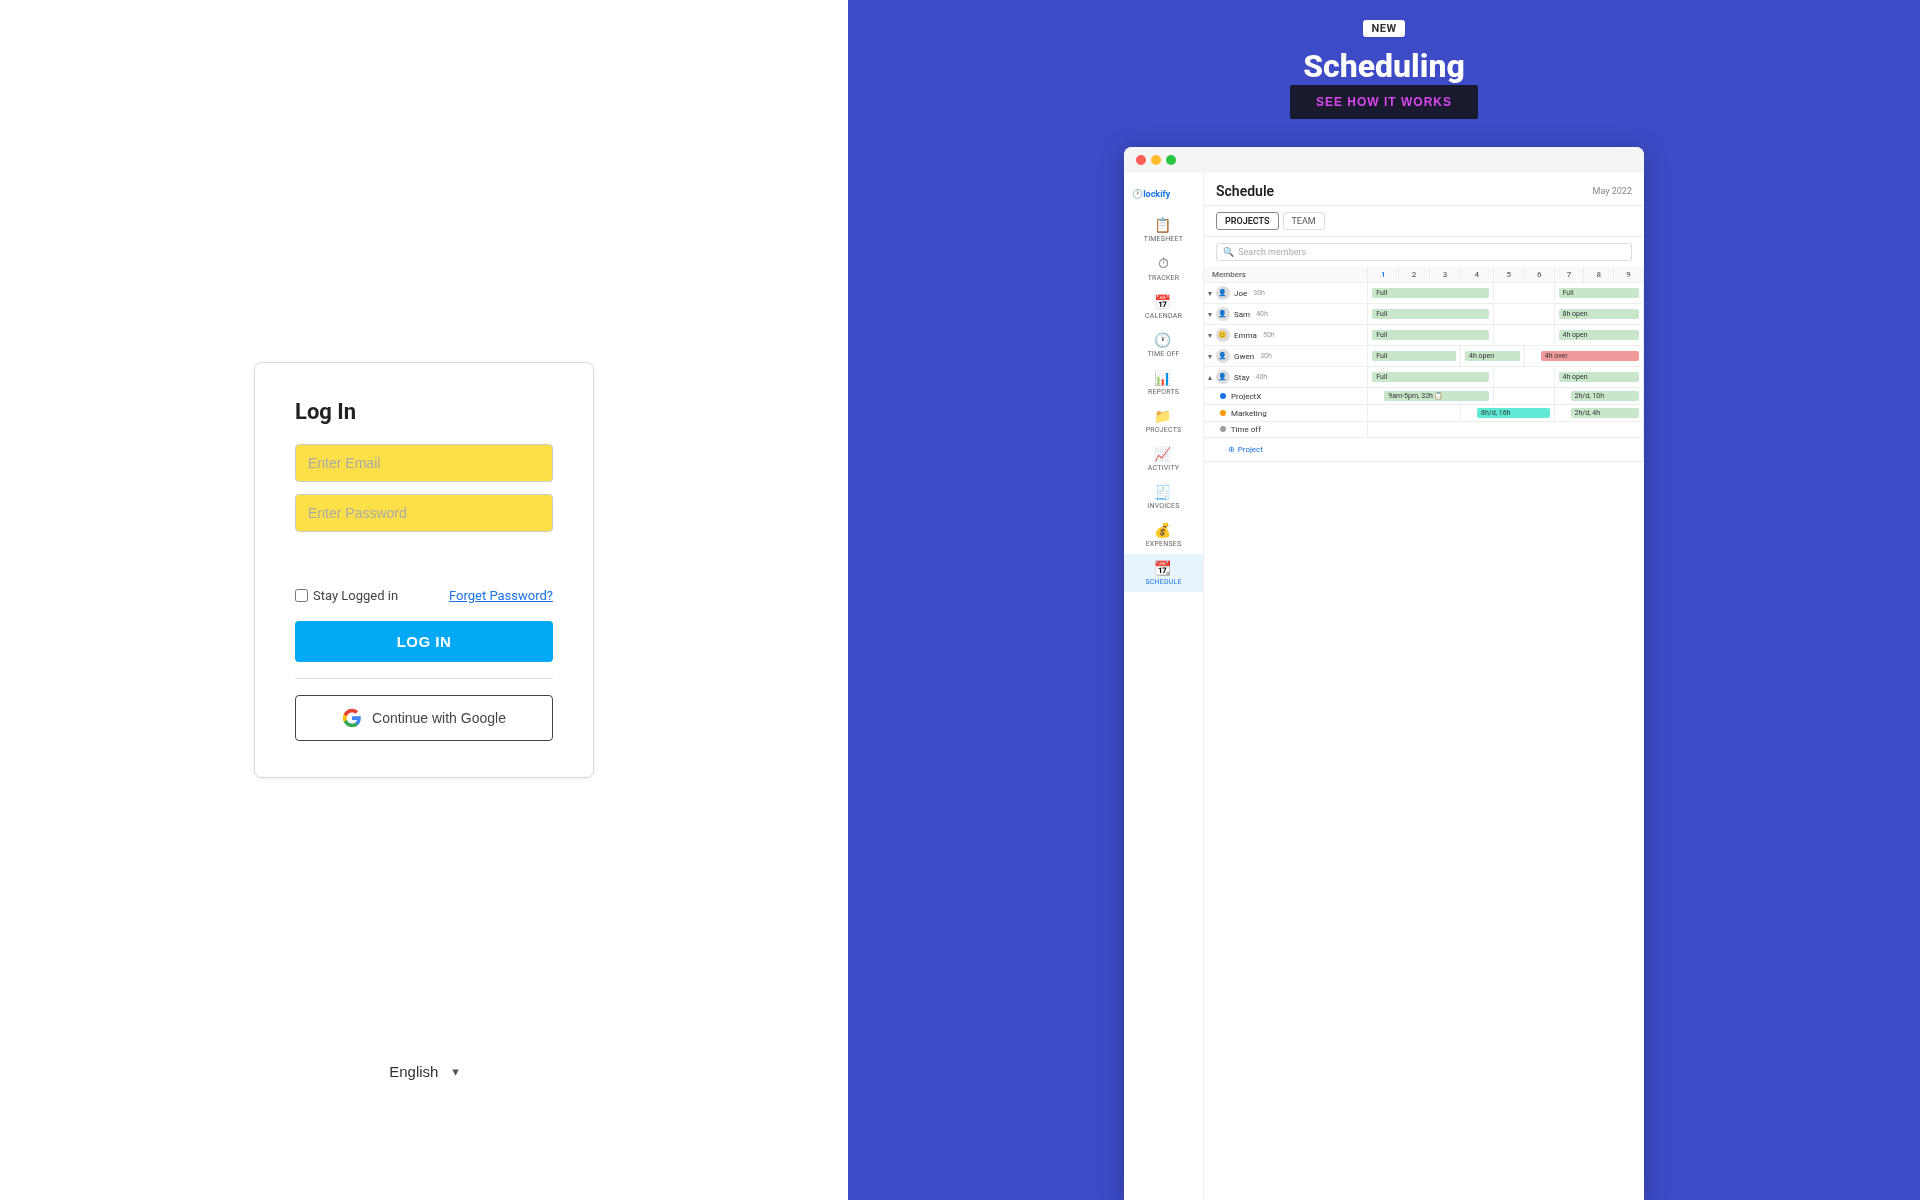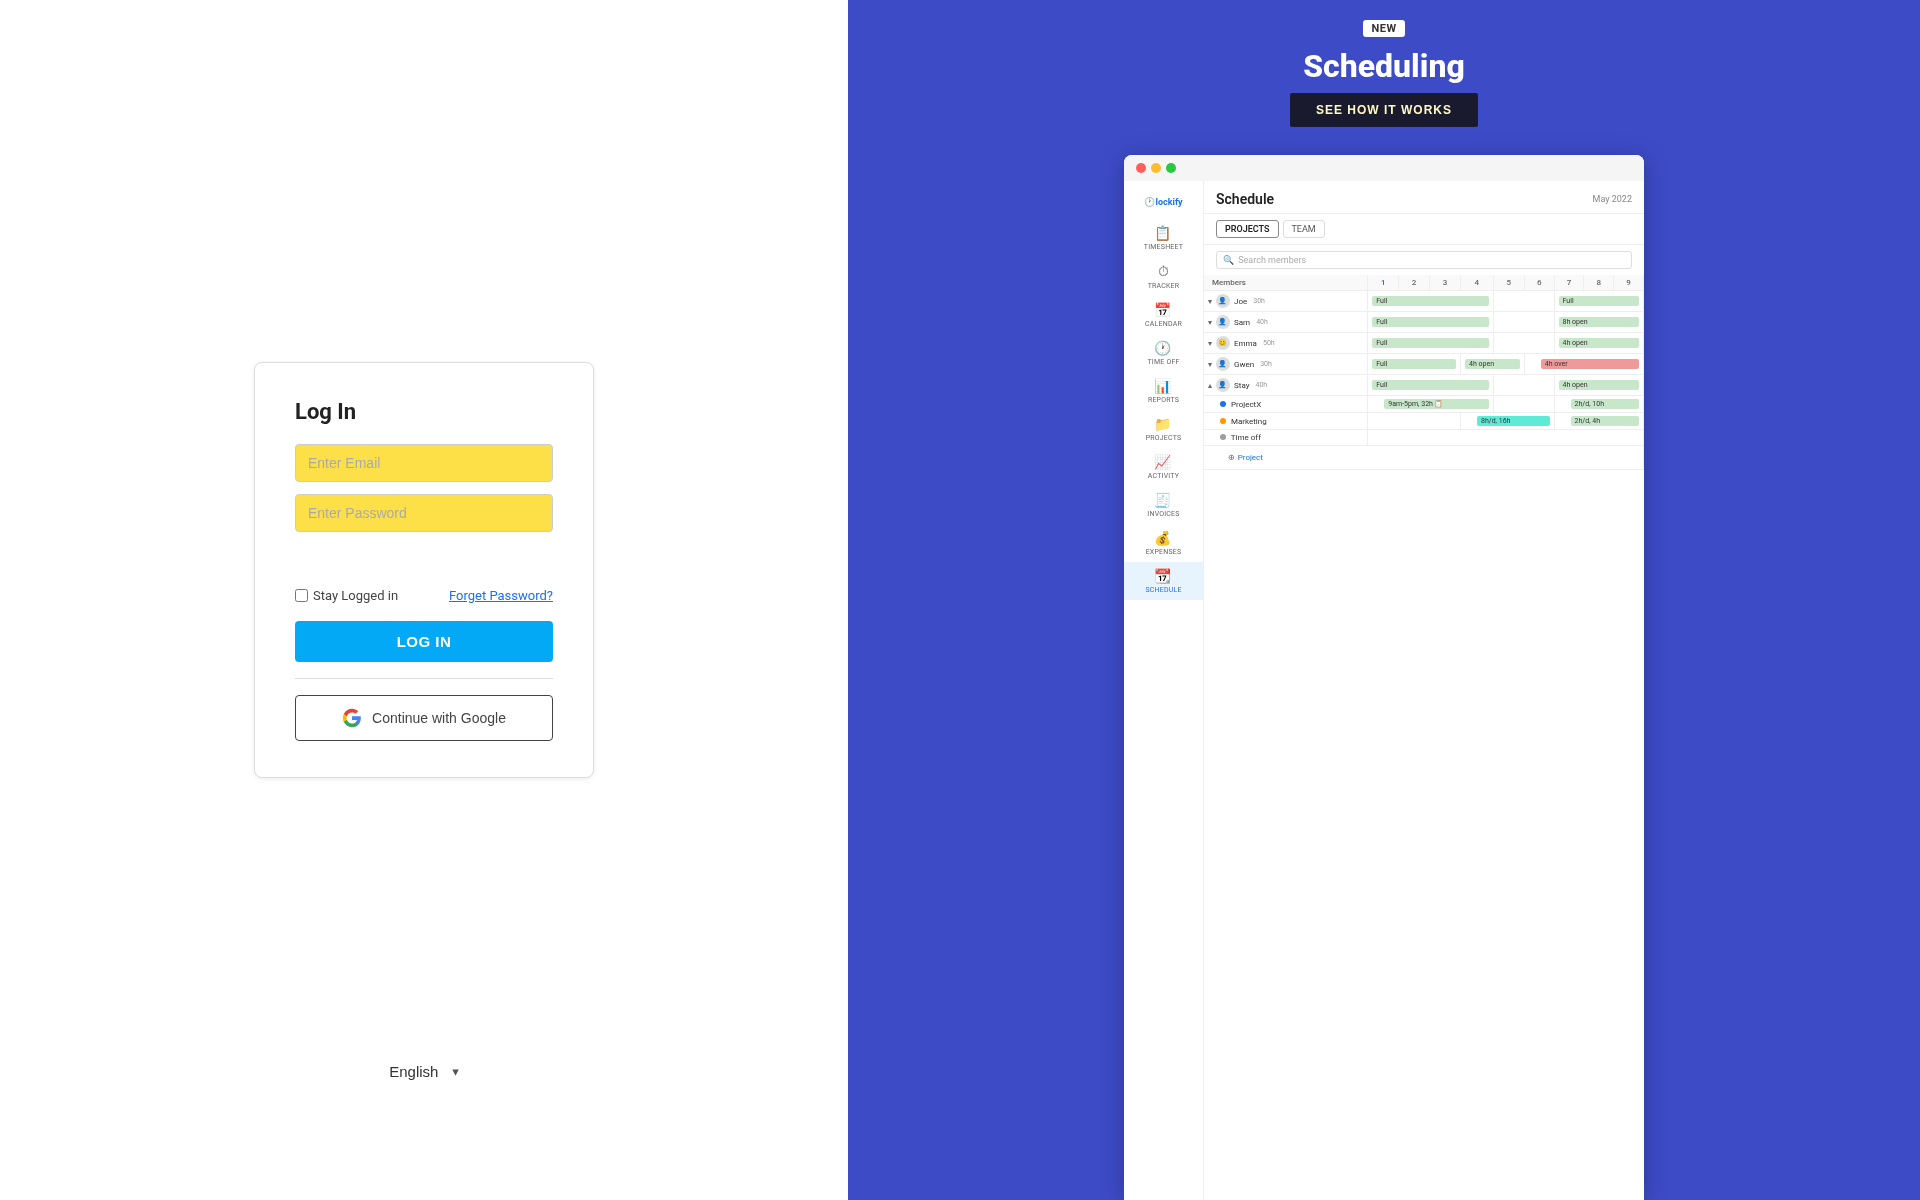--- a/index.html
+++ b/index.html
@@ -213,36 +213,36 @@
       border-radius: 3px;
       letter-spacing: 0.5px;
       margin-bottom: 10px;
     }
 
     .promo-title {
       font-size: 32px;
       font-weight: 800;
       color: #fff;
       text-align: center;
-      margin-bottom: 8px;
+      margin-bottom: 0;
     }
 
     .promo-subtitle {
       font-size: 15px;
       font-weight: 600;
       color: #fff;
       text-align: center;
       line-height: 1.5;
       max-width: 420px;
       margin-bottom: 22px;
     }
 
     .see-how-btn {
       background: #1a1a2e;
-      color: #fef9c3;
+      color: #d946ef;
       border: none;
       padding: 10px 26px;
       font-size: 12px;
       font-weight: 700;
       letter-spacing: 1px;
       cursor: pointer;
       margin-bottom: 28px;
       border-radius: 2px;
     }
 
@@ -283,21 +283,21 @@
     .preview-sidebar {
       width: 80px;
       background: #fff;
       border-right: 1px solid #eee;
       padding: 10px 0;
     }
 
     .sidebar-logo-row {
       display: flex;
       align-items: center;
-      justify-content: center;
+      justify-content: flex-start;
       padding: 6px 8px 12px;
     }
 
     .sidebar-item-p {
       display: flex;
       flex-direction: column;
       align-items: center;
       padding: 6px 4px;
       gap: 2px;
       cursor: pointer;

